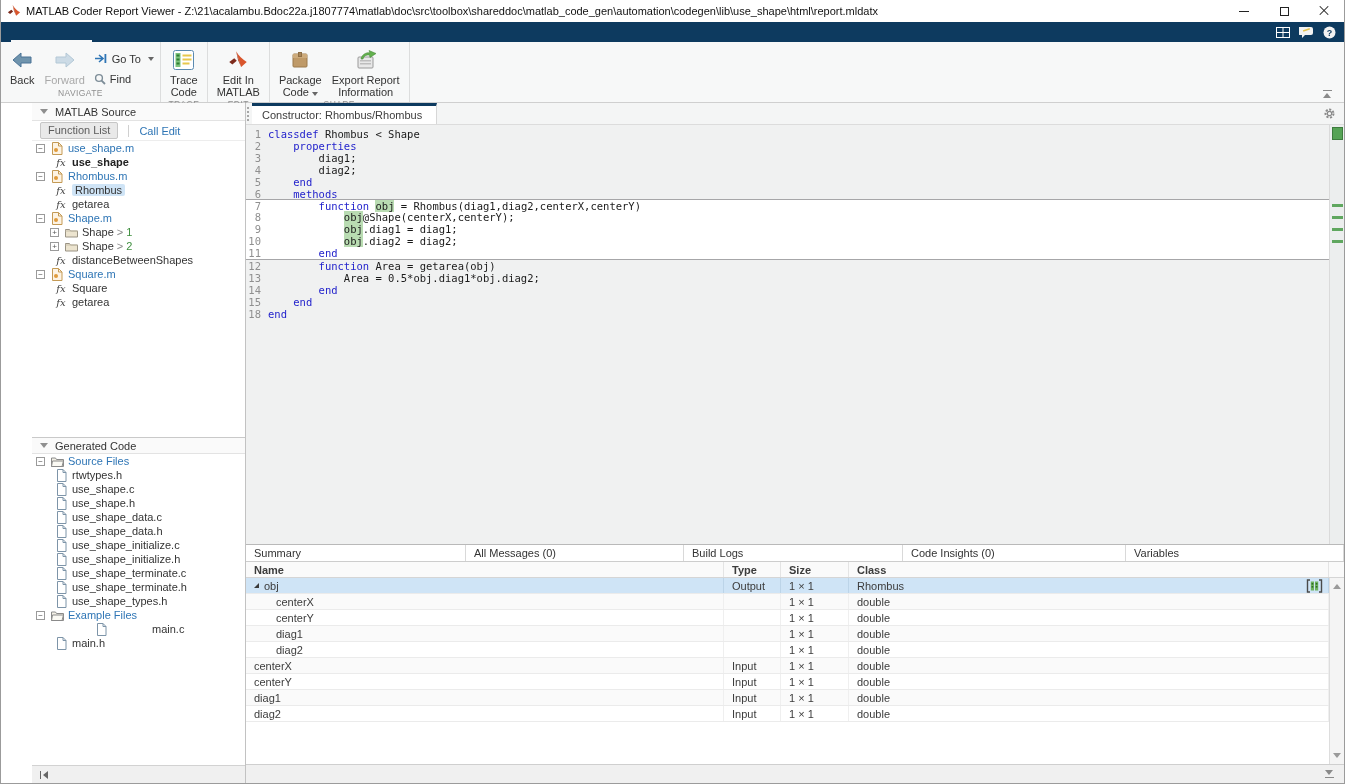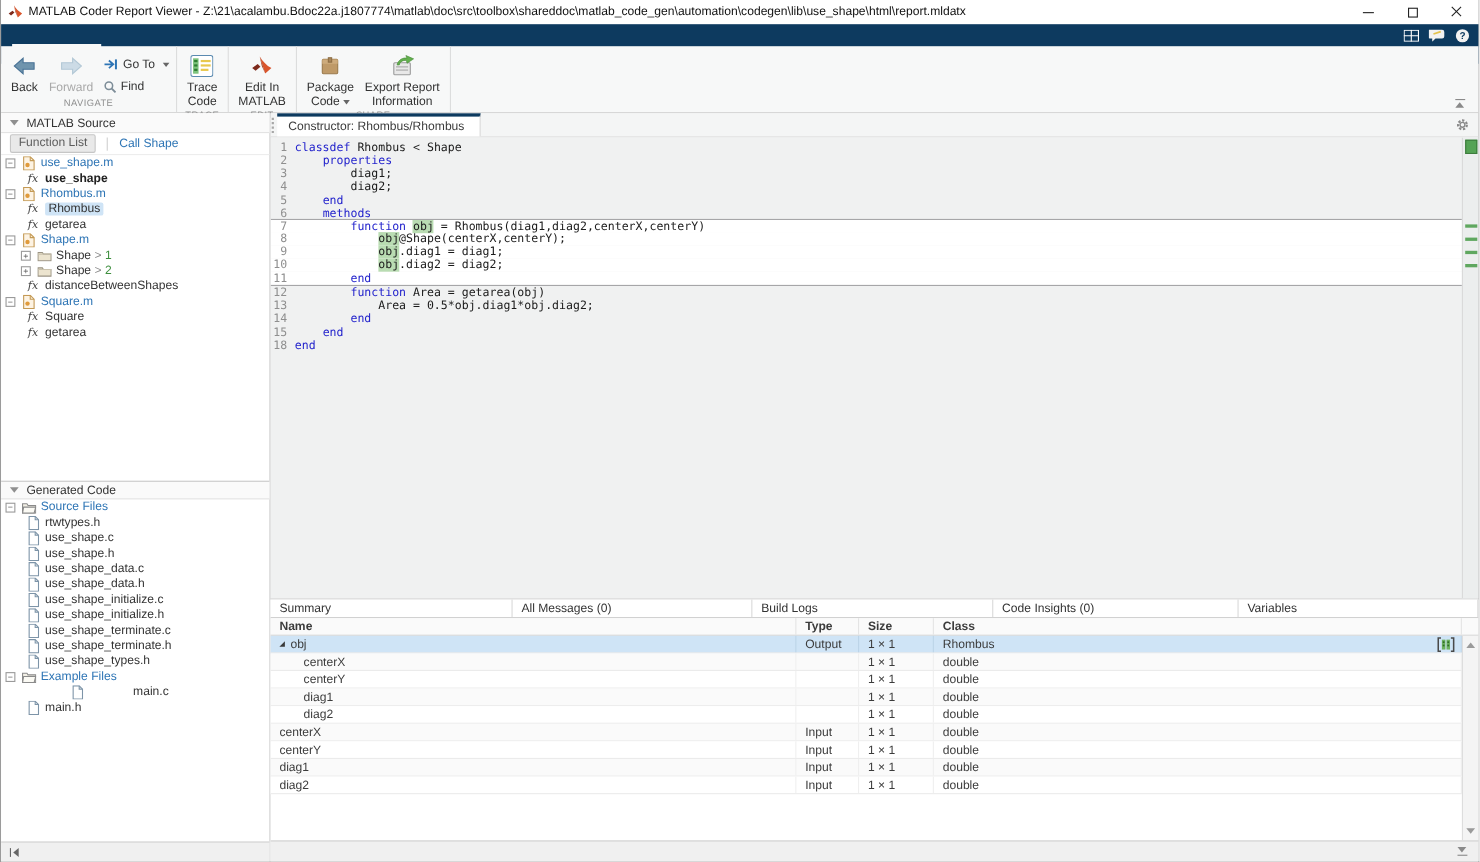--- a/index.html
+++ b/index.html
@@ -34,21 +34,21 @@
   .bigbtn.disabled .blabel { color:#a9a9a9; }
   .stack { display:flex; flex-direction:column; justify-content:center; gap:3px; padding:3px 2px 0 4px; }
   .smallbtn { display:flex; align-items:center; gap:4px; height:17px; color:#333; }
   .caret { width:0; height:0; border-left:3.5px solid transparent; border-right:3.5px solid transparent; border-top:4px solid #666; display:inline-block; margin-left:3px; }
   .ribcollapse { position:absolute; right:10px; bottom:3px; width:12px; height:9px; }
   .ribcollapse::before { content:""; position:absolute; top:0; left:1px; width:9px; height:1px; background:#8a8a8a; }
   .ribcollapse::after { content:""; position:absolute; top:3px; left:1px; border-left:4.5px solid transparent; border-right:4.5px solid transparent; border-bottom:5px solid #8a8a8a; }
 
   
   .main { position:absolute; top:103px; left:0; right:0; bottom:0; display:flex; }
-  .leftpanel { width:245px; border-right:1px solid #c2c2c2; display:flex; flex-direction:column; background:#fff; }
+  .leftpanel { width:245px; border-right:1px solid #c2c2c2; display:flex; flex-direction:column; background:#fff;padding-left:31px; }
   .phead { height:18px; display:flex; align-items:center; padding-left:8px; gap:7px; background:#fafafa; border-bottom:1px solid #e3e3e3; color:#333; }
   .phead.second { border-top:1px solid #c9c9c9; height:17px; }
   .tri-down { width:0; height:0; border-left:4px solid transparent; border-right:4px solid transparent; border-top:5px solid #8f8f8f; }
   .srctabs { height:20px; display:flex; align-items:center; padding-left:8px; border-bottom:1px solid #ededed; }
   .flistbtn { background:#e9e9e9; border:1px solid #c6c6c6; border-radius:2px; color:#5d5d5d; padding:1px 7px 2px; }
   .tabsep { width:1px; height:12px; background:#d0d0d0; margin:0 10px; }
   .calltree { color:#2e75b5; }
   .tree1 { height:296px; overflow:hidden; }
   .tree2 { flex:1; overflow:hidden; }
   .trow { height:14px; display:flex; align-items:center; white-space:nowrap; }
@@ -260,21 +260,21 @@
   <div class="main">
 
     <div class="leftpanel">
       <div class="phead">
         <span class="tri-down"></span>
         <span>MATLAB Source</span>
       </div>
       <div class="srctabs">
         <span class="flistbtn">Function List</span>
         <span class="tabsep"></span>
-        <span class="calltree">Call Shape</span>
+        <span class="calltree">Call Edit</span>
       </div>
       <div class="tree1" id="source-tree">
           <div class="trow" style="padding-left: 4px;">
             <span class="expbox">−</span>
             <span class="ticon">
               <svg width="12" height="13" viewBox="0 0 12 13">
                 <path d="M1.5 .5 h6 l3.5 3.5 v8.5 h-9.5 Z" fill="#fdf3e3" stroke="#c49a55"></path>
                 <path d="M7.5 .5 v3.5 h3.5" fill="none" stroke="#c49a55"></path>
                 <circle cx="5" cy="8" r="2" fill="#e09b3c"></circle>
               </svg>

